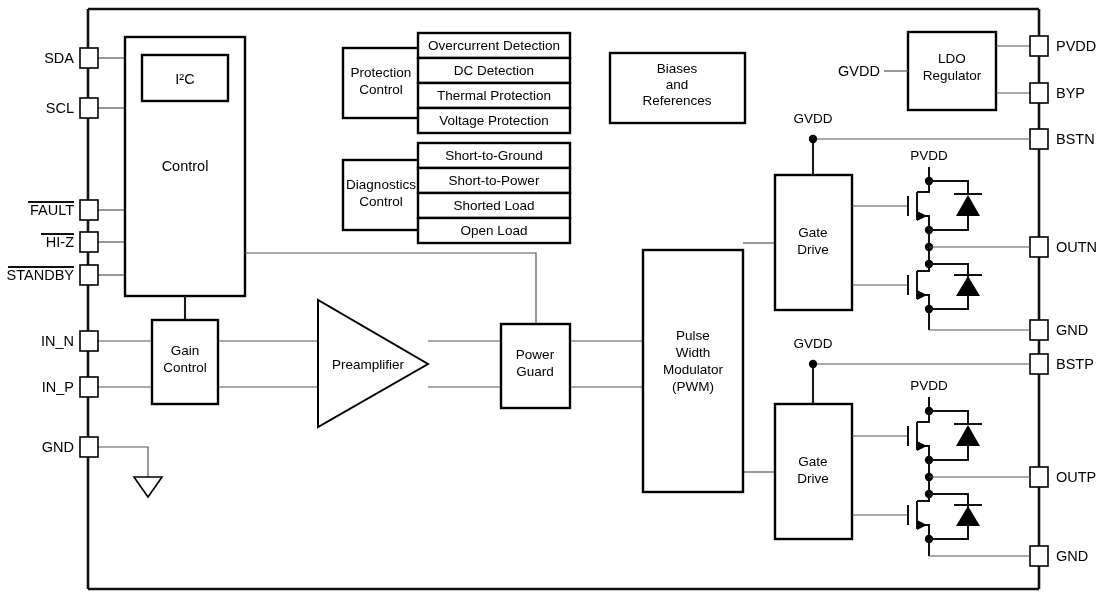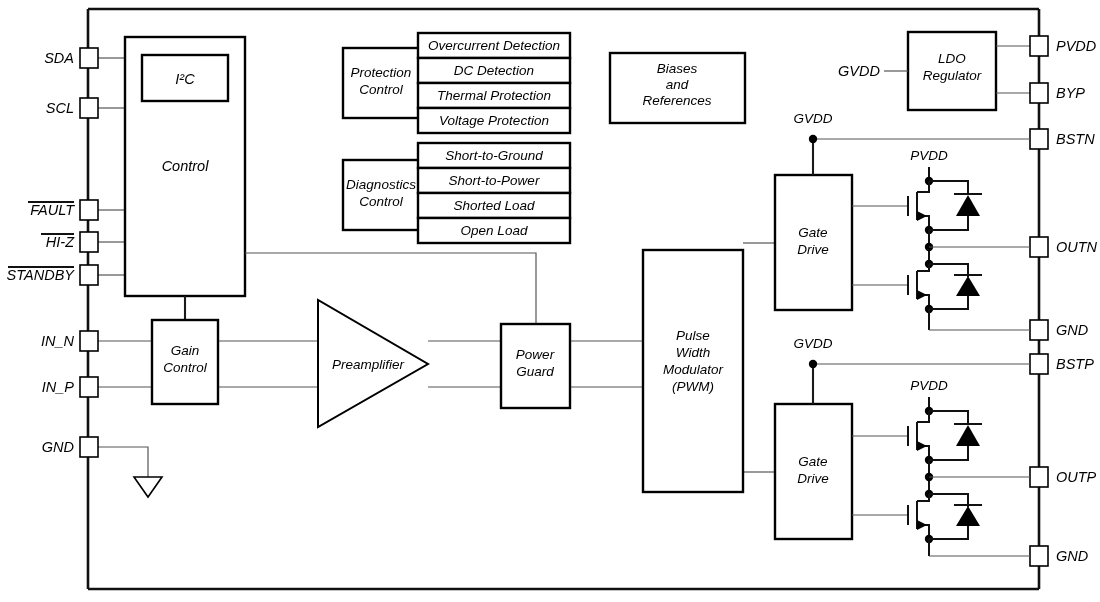--- a/index.html
+++ b/index.html
@@ -1,18 +1,18 @@
 <!DOCTYPE html>
 <html><head>
 <meta charset="utf-8">
 <style>
   html,body{margin:0;padding:0;background:#ffffff;}
   body{width:1100px;height:602px;overflow:hidden;
        font-family:"Liberation Sans","DejaVu Sans",sans-serif;}
-  #root{position:relative;width:1100px;height:602px;font-style:italic;}
+  #root{position:relative;width:1100px;height:602px;}
   svg{display:block;}
   .blk{fill:#ffffff;stroke:#000000;stroke-width:2.4;}
   .pin{fill:#ffffff;stroke:#000000;stroke-width:1.6;}
   .wire{stroke:#555555;stroke-width:1.2;fill:none;}
   .wire-d{stroke:#1a1a1a;stroke-width:2.1;fill:none;}
   .rail{stroke:#111111;stroke-width:2.6;fill:none;}
   .dev{stroke:#111111;stroke-width:2.0;fill:none;}
   .dot{fill:#000000;}
   .tri{fill:#ffffff;stroke:#000000;stroke-width:2.0;}
   .gndsym{fill:#ffffff;stroke:#000000;stroke-width:1.6;}

